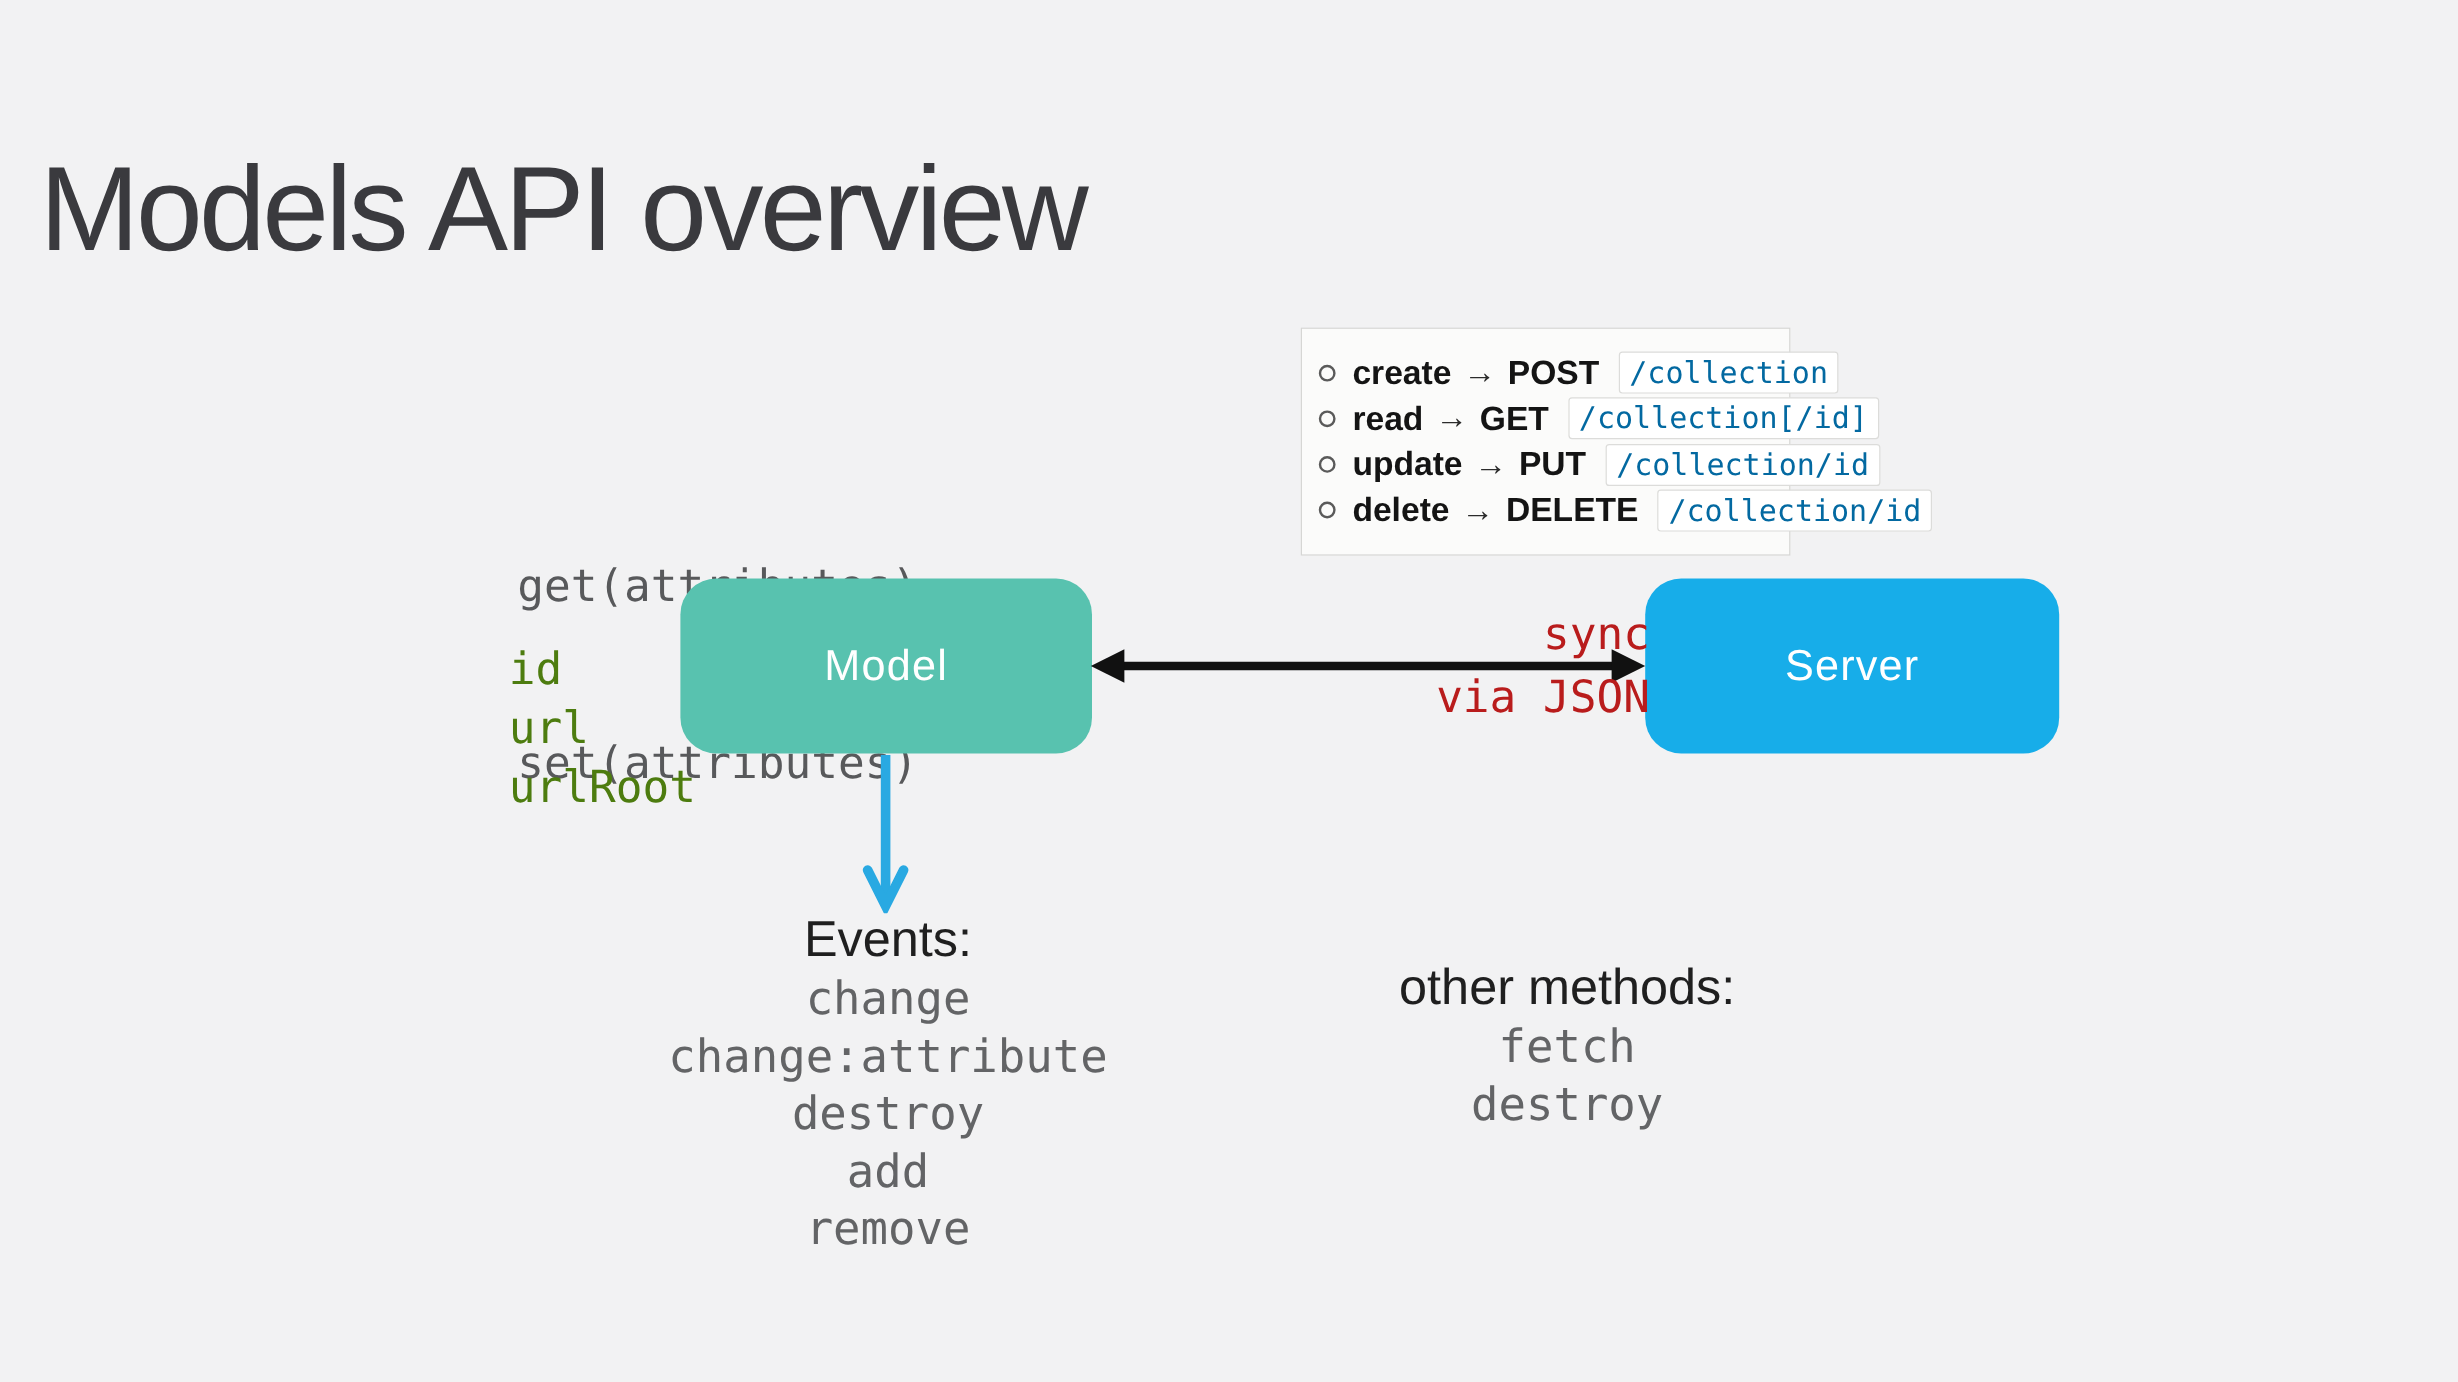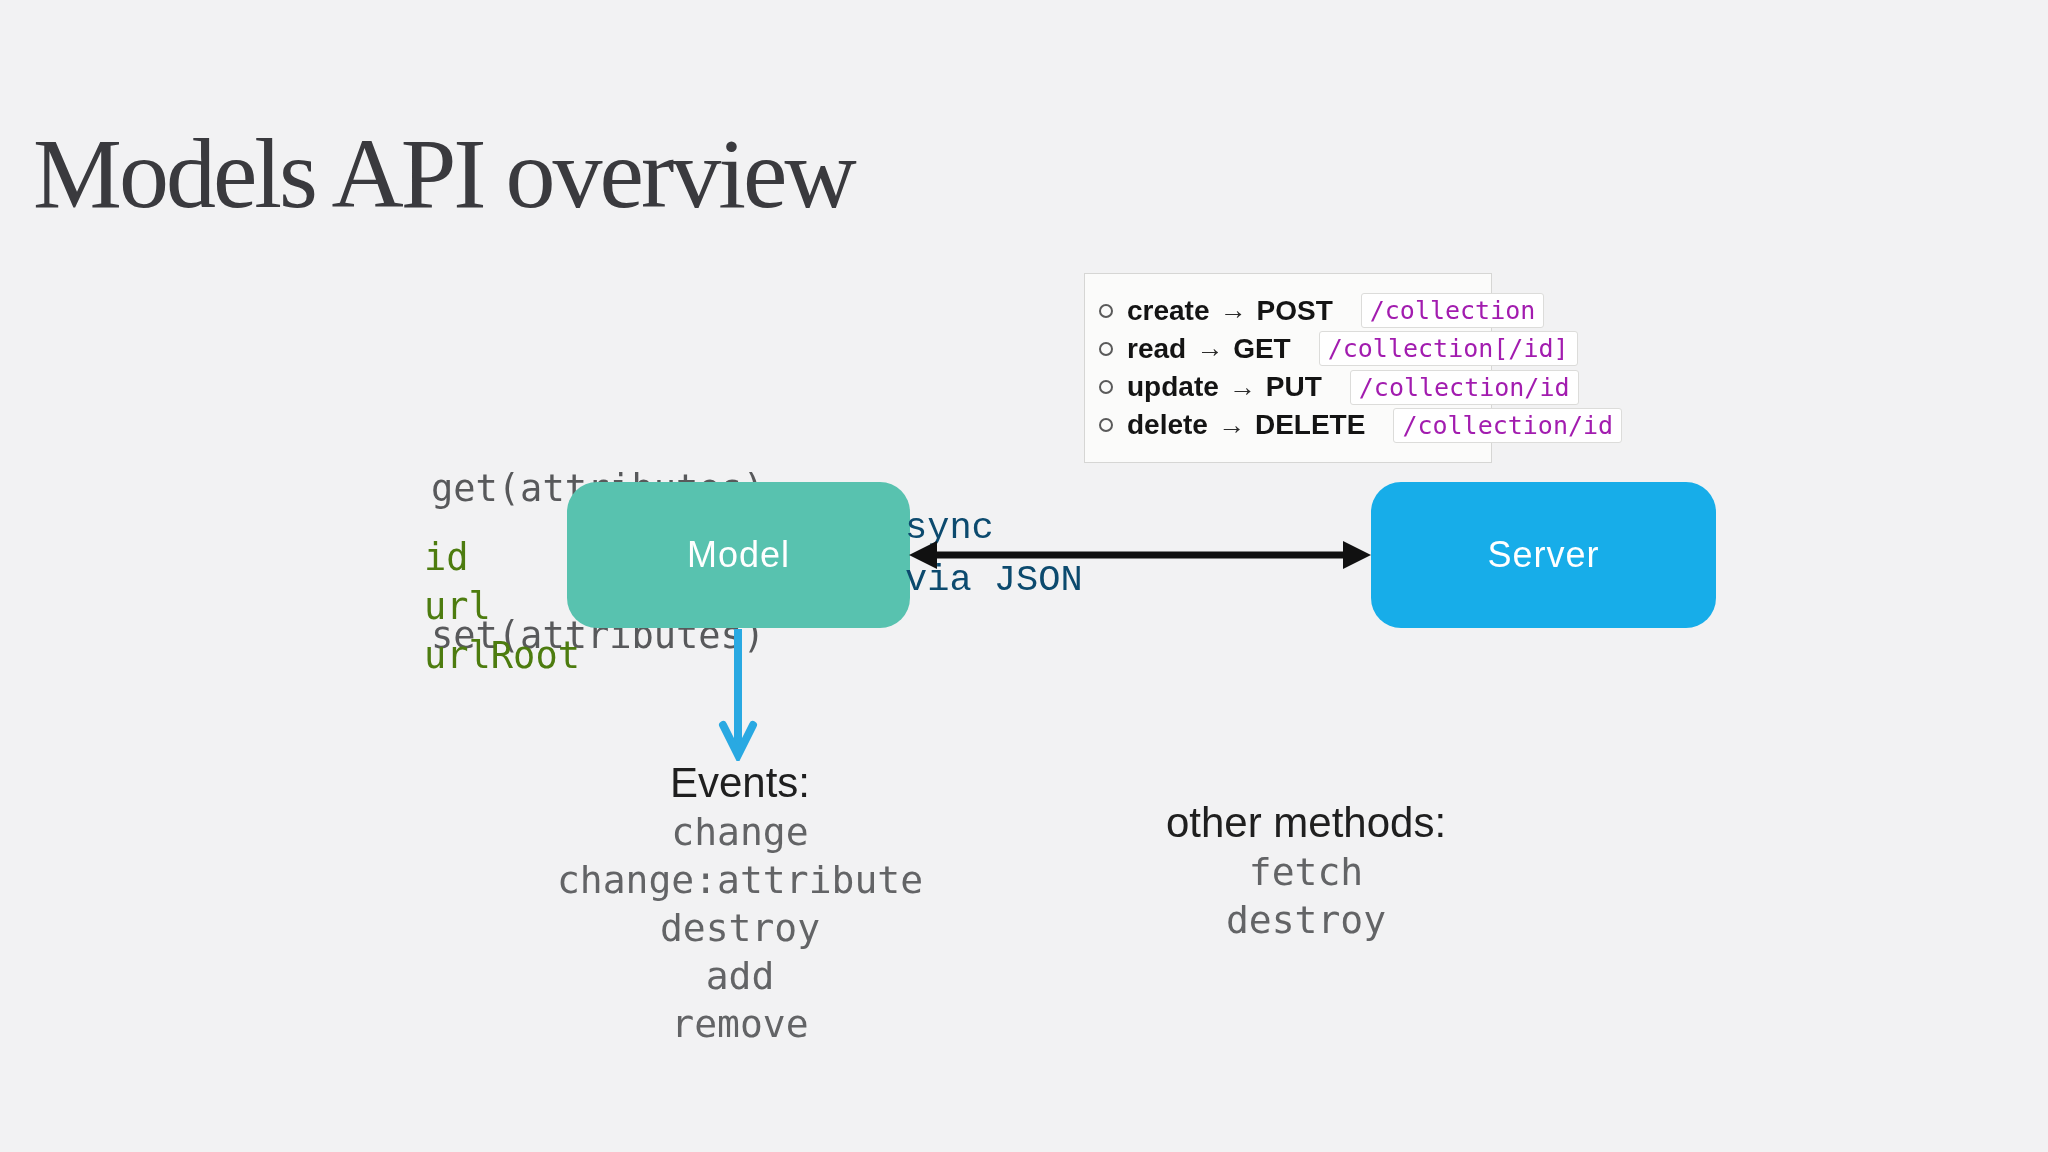--- a/index.html
+++ b/index.html
@@ -8,21 +8,21 @@
     background: #f2f2f3;
     font-family: "Liberation Sans", sans-serif;
     overflow: hidden;
   }
   .slide { position: relative; width: 2048px; height: 1152px; }
 
   .mono { font-family: "DejaVu Sans Mono", "Liberation Mono", monospace; }
 
   .title {
     position: absolute; left: 33px; top: 52px;
-    font-family: Liberation Serif, serif;
+    font-family: Liberation Sans, sans-serif;
     font-size: 100px; line-height: 1.1; font-weight: 400;
     letter-spacing: -3px;
     color: #3a3a3e;
     white-space: nowrap;
   }
 
   
   .http-panel {
     position: absolute; left: 1084px; top: 273px;
     width: 408px; height: 190px; box-sizing: border-box;
@@ -36,23 +36,23 @@
     width: 10px; height: 10px; border-radius: 50%;
     border: 2px solid #5a5a5a; background: transparent;
     margin-right: 14px; flex: 0 0 auto;
   }
   .http-action, .http-verb {
     font-weight: 700; font-size: 28px; color: #141414;
   }
   .map-arrow { font-size: 27px; color: #2b2b2b; margin: 0 10px; font-weight: 400; }
   .path-chip {
     font-family: "DejaVu Sans Mono", "Liberation Mono", monospace;
-    font-size: 25px; color: #a21caf;
+    font-size: 25px; color: #0369a1;
     background: #ffffff; border: 1px solid #dcdcda; border-radius: 3px;
-    padding: 2px 8px; margin-left: 28px;
+    padding: 2px 8px; margin-left: 16px;
   }
 
   
   .getset {
     position: absolute; left: 431px; top: 366px;
     font-size: 37px; line-height: 49px; color: #58595b;
     white-space: pre;
   }
 
   
@@ -67,21 +67,21 @@
     border-radius: 30px;
     display: flex; align-items: center; justify-content: center;
     color: #ffffff; font-size: 36px; font-weight: 300; letter-spacing: 1px;
   }
   .model-box { left: 567px; top: 482px; background: #58c2af; }
   .server-box { left: 1371px; top: 482px; width: 345px; background: #17ade9; }
 
   
   .sync-label, .viajson-label {
     position: absolute; left: 905px; width: 470px;
-    text-align: left; font-size: 37px; color: #0c4a6e; font-family: Liberation Mono, monospace;
+    text-align: right; font-size: 37px; color: #b91c1c;
   }
   .sync-label { top: 507px; }
   .viajson-label { top: 559px; }
   .sync-arrow-svg { position: absolute; left: 905px; top: 535px; }
 
   
   .down-arrow-svg { position: absolute; left: 718px; top: 629px; }
 
   
   .events-block {

